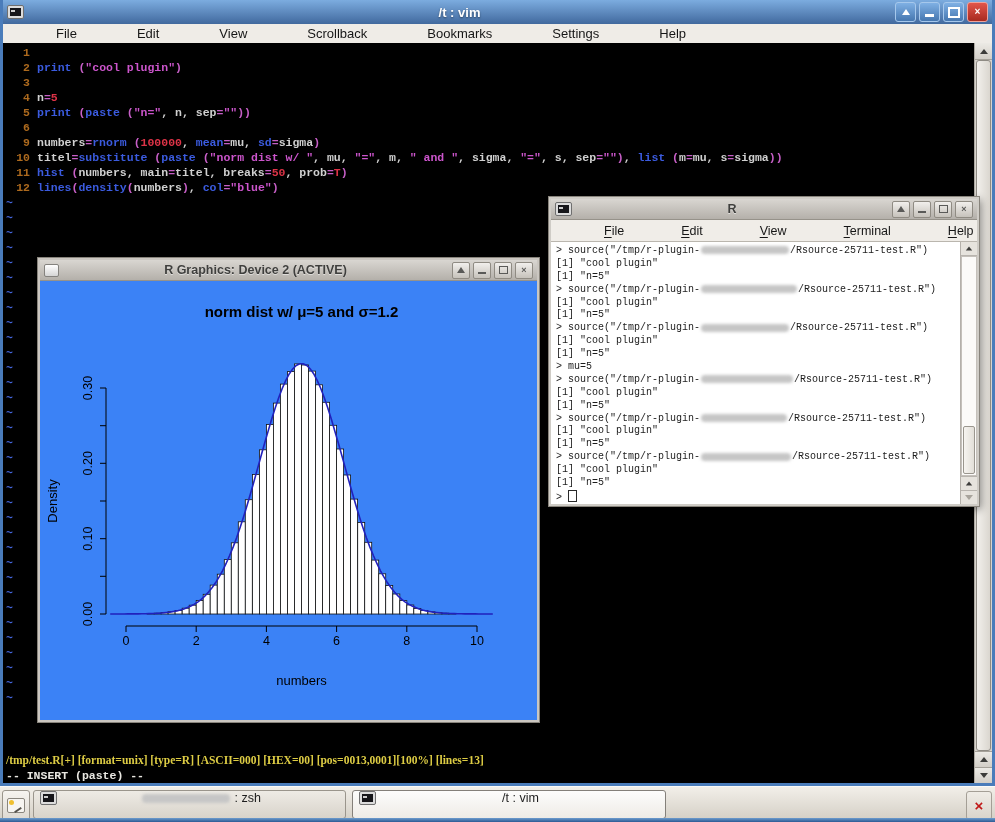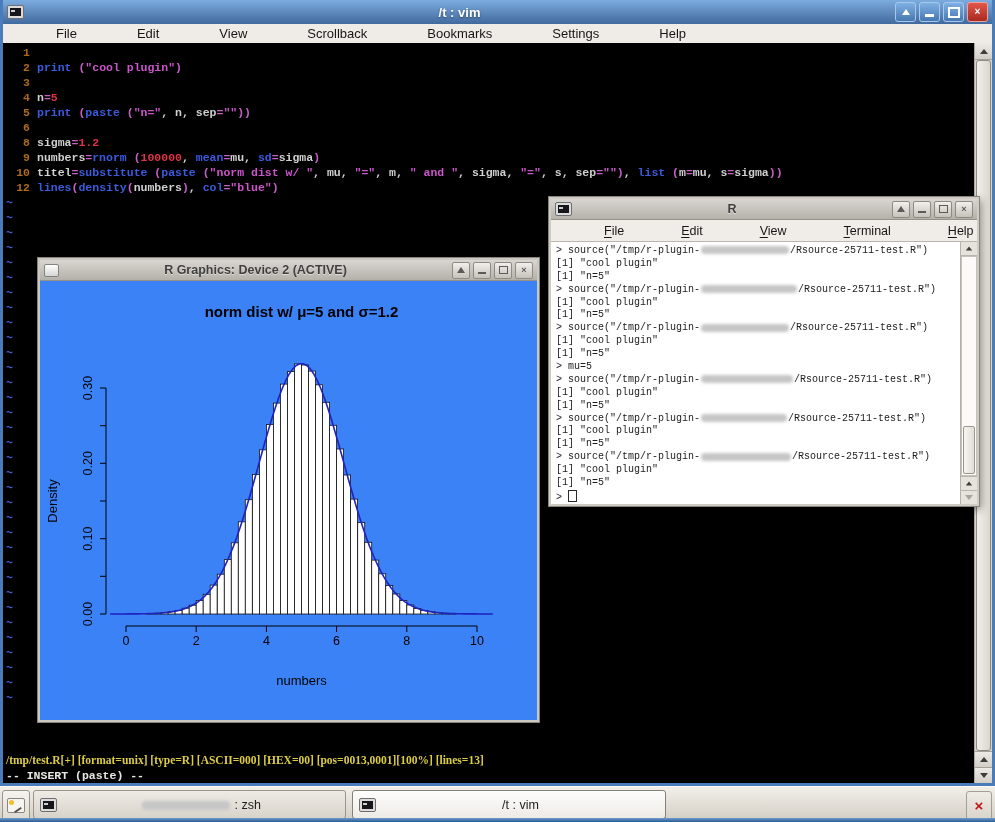--- a/index.html
+++ b/index.html
@@ -91,21 +91,21 @@
   .taskbar{position:absolute;left:0;bottom:0;width:995px;height:36px;box-sizing:border-box;
            background:linear-gradient(#f2efe9,#d2cdc3);border-top:1px solid #fbfaf8;padding:3px 30px 0 2px;}
   .tb-bottom{position:absolute;left:0;bottom:0;width:100%;height:4px;
              background:linear-gradient(#6d9cce,#2c5a94);}
   .deskbtn{position:absolute;left:2px;top:3px;width:26px;height:29px;border:1px solid #9a958c;border-radius:3px;
            background:linear-gradient(#f6f4f0,#ddd8d0);display:flex;align-items:center;justify-content:center;}
   .desk-icon{width:16px;height:13px;background:#f7f5f1;border:1px solid #8a867e;border-radius:2px;position:relative;}
   .desk-icon::before{content:"";position:absolute;left:1px;top:1px;width:5px;height:5px;border-radius:50%;background:#f0c030;}
   .desk-icon::after{content:"";position:absolute;right:2px;bottom:1px;width:8px;height:2px;background:#55524c;transform:rotate(-35deg);}
   .taskbtn{position:absolute;top:3px;height:29px;border:1px solid #9a958c;border-radius:3px;box-sizing:border-box;
-           background:linear-gradient(#eeebe5,#d8d3ca);display:flex;align-items:center;font-size:12.5px;color:#1e1e1e;}
+           background:linear-gradient(#eeebe5,#d8d3ca);display:flex;font-size:12.5px;color:#1e1e1e;}
   .taskbtn .term-icon{margin-left:6px;}
   .taskbtn .tlabel{flex:1;text-align:center;white-space:nowrap;overflow:hidden;padding:0 8px;}
   .taskbtn.active{background:linear-gradient(#fdfdfc,#eeebe6);border-color:#84807a;}
   .redx{position:absolute;right:3px;top:4px;width:24px;height:27px;border:1px solid #a49f96;border-radius:3px;
         background:linear-gradient(#efece6,#d9d4cb);display:flex;align-items:center;justify-content:center;
         color:#c01818;font-size:15px;font-weight:bold;}
 
   svg text{font-family:"Liberation Sans",sans-serif;fill:#000;}
 </style>
 </head>
@@ -143,23 +143,23 @@
       </div>
     <div class="term-area">
       <div class="vim-col">
         <div id="vim-lines">
             <div class="vline"><span class="lnum">1</span></div>
             <div class="vline"><span class="lnum">2</span><span class="tk">print</span><span class="tp"> </span><span class="to">(</span><span class="ts">"cool plugin"</span><span class="to">)</span></div>
             <div class="vline"><span class="lnum">3</span></div>
             <div class="vline"><span class="lnum">4</span><span class="tp">n</span><span class="to">=</span><span class="tn">5</span></div>
             <div class="vline"><span class="lnum">5</span><span class="tk">print</span><span class="tp"> </span><span class="to">(</span><span class="tk">paste</span><span class="tp"> </span><span class="to">(</span><span class="ts">"n="</span><span class="tp">, n, sep</span><span class="to">=</span><span class="ts">""</span><span class="to">))</span></div>
             <div class="vline"><span class="lnum">6</span></div>
-            <div class="vline"><span class="lnum">8</span><span class="tp">sigma</span><span class="to">=</span><span class="tn">1.2</span></div>
             <div class="vline"><span class="lnum">9</span><span class="tp">numbers</span><span class="to">=</span><span class="tk">rnorm</span><span class="tp"> </span><span class="to">(</span><span class="tn">100000</span><span class="tp">, </span><span class="tk">mean</span><span class="to">=</span><span class="tp">mu, </span><span class="tk">sd</span><span class="to">=</span><span class="tp">sigma</span><span class="to">)</span></div>
             <div class="vline"><span class="lnum">10</span><span class="tp">titel</span><span class="to">=</span><span class="tk">substitute</span><span class="tp"> </span><span class="to">(</span><span class="tk">paste</span><span class="tp"> </span><span class="to">(</span><span class="ts">"norm dist w/ "</span><span class="tp">, mu, </span><span class="ts">"="</span><span class="tp">, m, </span><span class="ts">" and "</span><span class="tp">, sigma, </span><span class="ts">"="</span><span class="tp">, s, sep</span><span class="to">=</span><span class="ts">""</span><span class="to">)</span><span class="tp">, </span><span class="tk">list</span><span class="tp"> </span><span class="to">(</span><span class="tp">m</span><span class="to">=</span><span class="tp">mu, s</span><span class="to">=</span><span class="tp">sigma</span><span class="to">))</span></div>
+            <div class="vline"><span class="lnum">11</span><span class="tk">hist</span><span class="tp"> </span><span class="to">(</span><span class="tp">numbers, main</span><span class="to">=</span><span class="tp">titel, breaks</span><span class="to">=</span><span class="tn">50</span><span class="tp">, prob</span><span class="to">=</span><span class="tn">T</span><span class="to">)</span></div>
             <div class="vline"><span class="lnum">12</span><span class="tk">lines</span><span class="to">(</span><span class="tk">density</span><span class="to">(</span><span class="tp">numbers</span><span class="to">)</span><span class="tp">, </span><span class="tk">col</span><span class="to">=</span><span class="ts">"blue"</span><span class="to">)</span></div>
           </div>
         <div id="vim-tildes">
             <div class="tilde">~</div>
             <div class="tilde">~</div>
             <div class="tilde">~</div>
             <div class="tilde">~</div>
             <div class="tilde">~</div>
             <div class="tilde">~</div>
             <div class="tilde">~</div>

